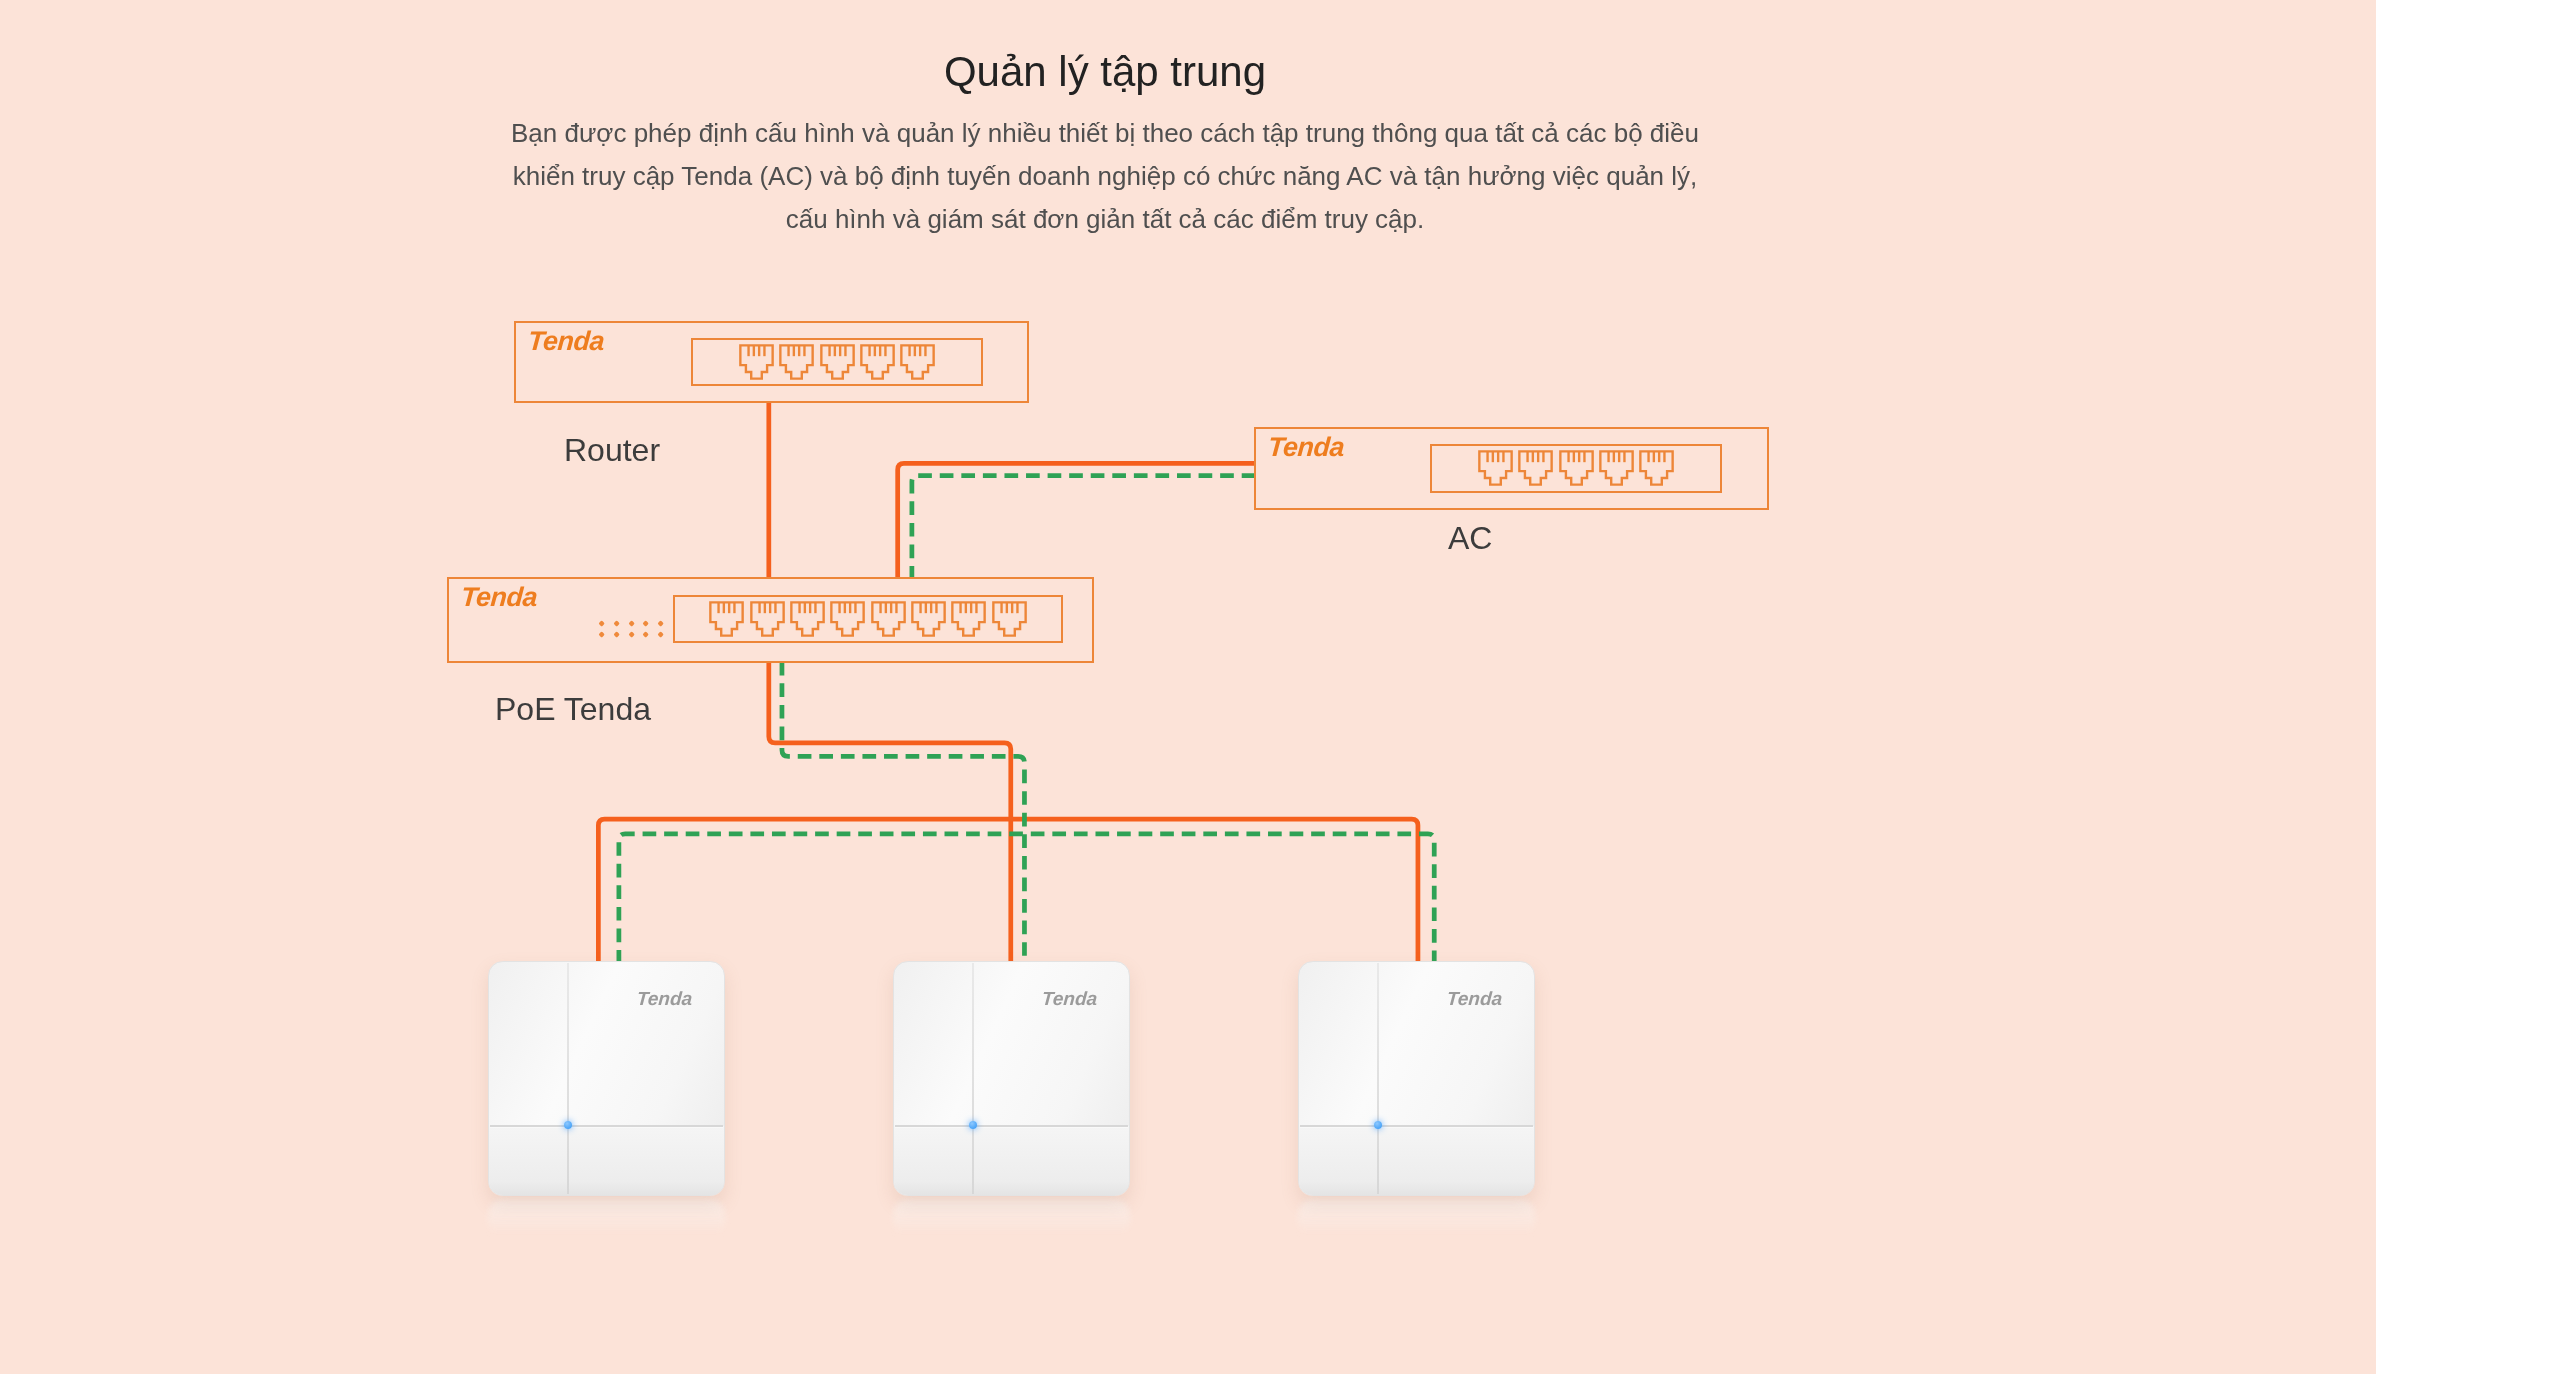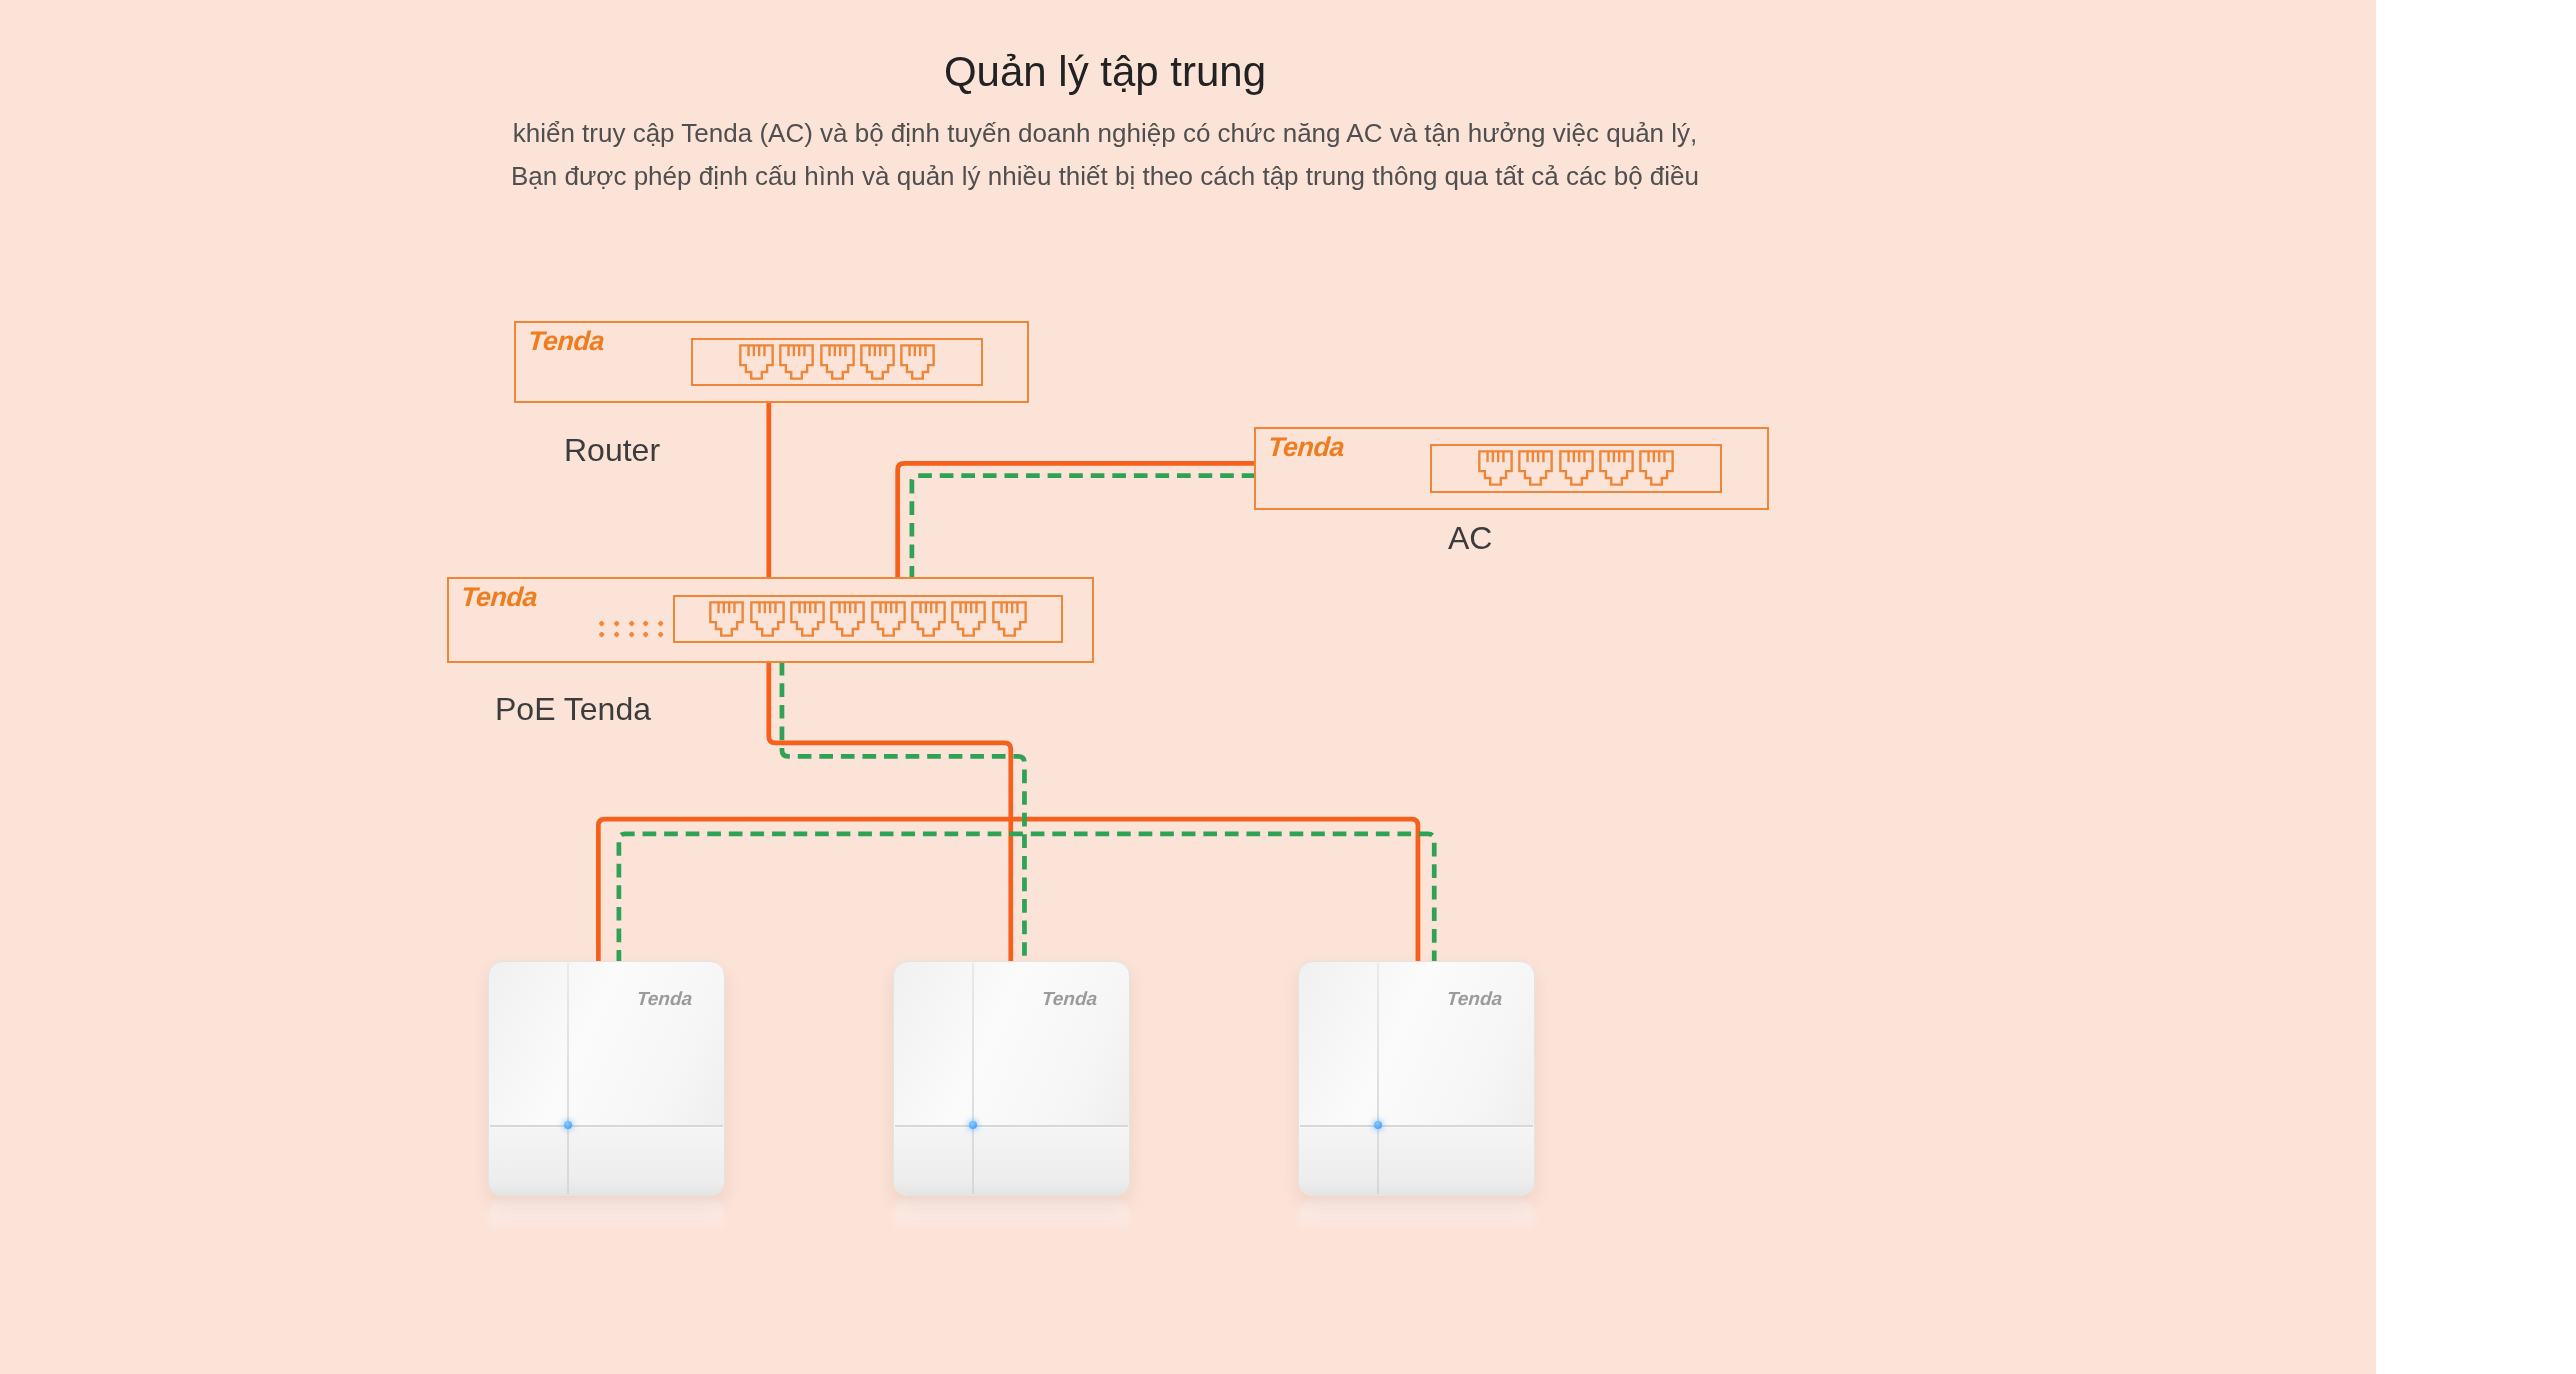--- a/index.html
+++ b/index.html
@@ -79,22 +79,23 @@
   #refl-1{left:488px;} #refl-2{left:893px;} #refl-3{left:1298px;}
 </style>
 </head>
 <body>
 
 <div id="stage" style="background: rgb(252, 227, 216);">
 
   <div class="copy">
     <h1 class="page-title">Quản lý tập trung</h1>
     <div class="page-body">
+      <div>Bạn được phép định cấu hình và quản lý nhiều thiết bị theo cách tập trung thông qua tất cả các bộ điều</div>
       <div>khiển truy cập Tenda (AC) và bộ định tuyến doanh nghiệp có chức năng AC và tận hưởng việc quản lý,</div>
-      <div>Bạn được phép định cấu hình và quản lý nhiều thiết bị theo cách tập trung thông qua tất cả các bộ điều</div>
+      <div>cấu hình và giám sát đơn giản tất cả các điểm truy cập.</div>
     </div>
   </div>
 
   <svg id="cables" width="2576" height="1374" viewBox="0 0 4896 2612">
 
     <path d="M1461 763 V1097" fill="none" stroke-width="9" stroke-linejoin="round" stroke="#f5601d"></path>
     <path d="M2386 881 H1718 Q1706 881 1706 893 V1097" fill="none" stroke-width="9" stroke-linejoin="round" stroke="#f5601d"></path>
     <path d="M1461 1258 V1400 Q1461 1412 1473 1412 H1909 Q1921 1412 1921 1424 V1832" fill="none" stroke-width="9" stroke-linejoin="round" stroke="#f5601d"></path>
     <path d="M1137 1832 V1569 Q1137 1557 1149 1557 H2683 Q2695 1557 2695 1569 V1832" fill="none" stroke-width="9" stroke-linejoin="round" stroke="#f5601d"></path>
 

